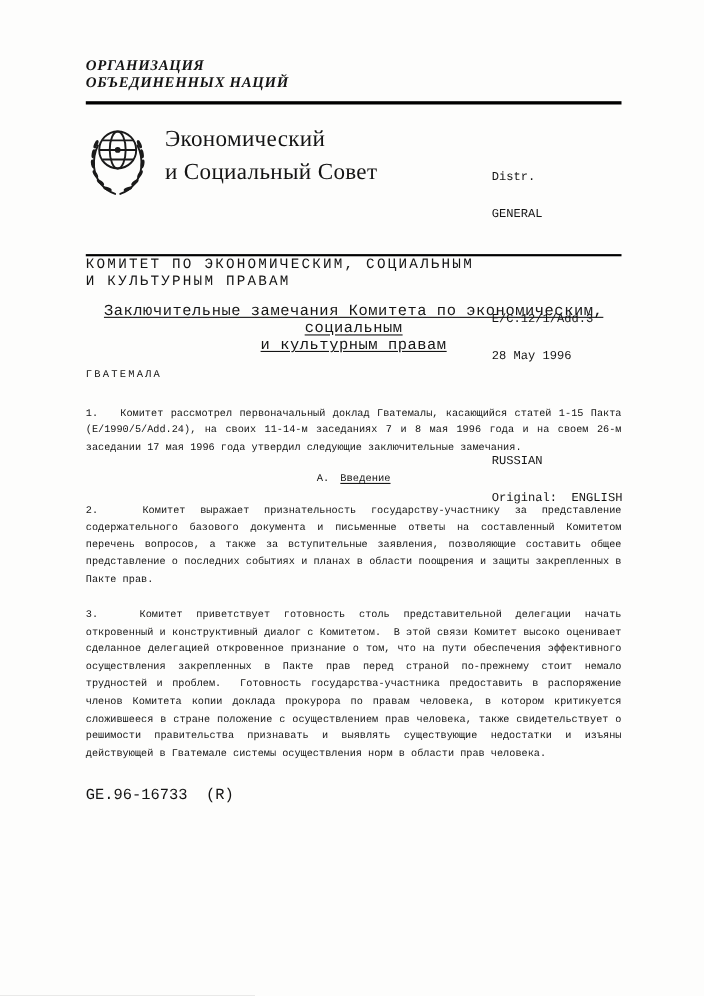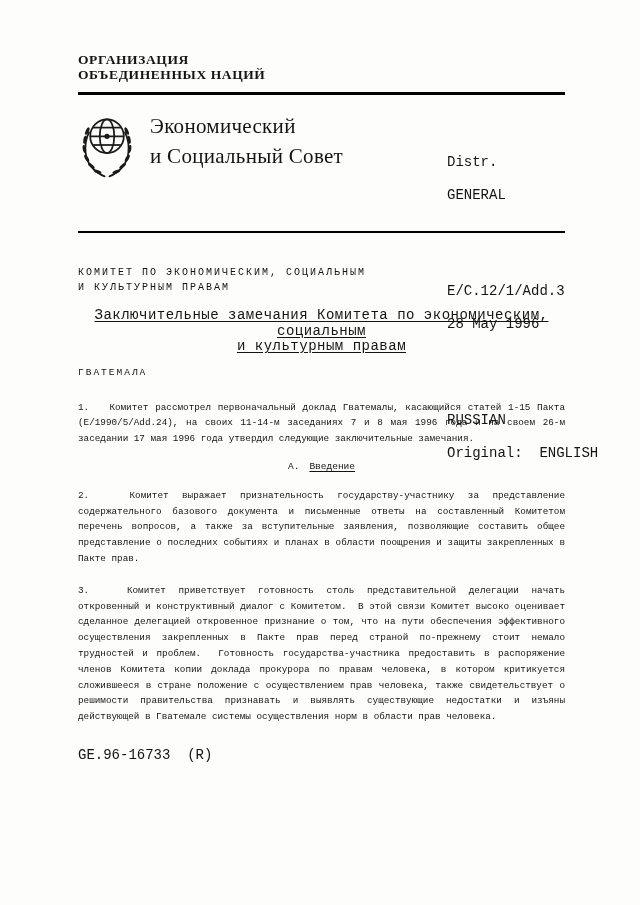--- a/index.html
+++ b/index.html
@@ -5,45 +5,45 @@
   * { margin:0; padding:0; box-sizing:border-box; }
   html, body { background:#d9d9d9; }
   .page {
     width:640px; height:905px; margin:0 auto; position:relative;
     background:#fdfdfc; color:#141414; overflow:hidden;
     font-family:"Liberation Mono","DejaVu Sans Mono",monospace;
   }
   .inner { padding:52px 75px 0 78px; position:relative; }
 
   
-  .top-header { display:flex; justify-content:space-between; align-items:flex-start; }
+  .top-header { display:flex; justify-content:space-between; align-items:flex-start;font-style:italic; }
   .org-name {
     font-family:"Liberation Serif","DejaVu Serif",serif;
     font-weight:bold; font-size:13.5px; line-height:15px; letter-spacing:0.6px;
   }
 
   .thick-rule { height:3px; background:#000; margin-top:10px; }
   .thin-rule  { height:2px; background:#000; margin-top:44px; }
 
   
   .masthead { margin-top:14px; position:relative; display:flex; height:78px; }
   .emblem { width:60px; flex:0 0 60px; }
   .council-name {
     font-family:"Liberation Serif","DejaVu Serif",serif;
     font-size:21px; line-height:30px; margin-left:12px; padding-top:2px;
     letter-spacing:0.3px;
   }
   .distr-block {
     position:absolute; left:369px; top:4px;
-    font-size:14px; line-height:11px; white-space:pre;
+    font-size:11px; line-height:11px; white-space:pre;
   }
   .distr-group { margin-bottom:19px; }
 
   
-  .committee { margin-top:32px; font-size:10px; line-height:15px; letter-spacing:2px;font-family:Liberation Mono, monospace; }
+  .committee { font-size:13px; line-height:15px; letter-spacing:2px;font-family:Liberation Mono, monospace; }
 
   
   .doc-title { margin-top:50px; text-align:center; font-size:9.5px; line-height:17px; letter-spacing:1.8px; }
   .doc-subtitle { margin-top:13px; text-align:center; font-size:14px; line-height:15.5px; letter-spacing:0.5px; }
   .doc-subtitle .u { text-decoration:underline; text-underline-offset:2px; }
   .country { margin-top:12px; text-align:left; font-size:9.5px; letter-spacing:2px; }
 
   
   .para { margin-top:16px; font-size:9.3px; line-height:15.8px; text-align:justify; }
   .para.first { margin-top:22px; }

